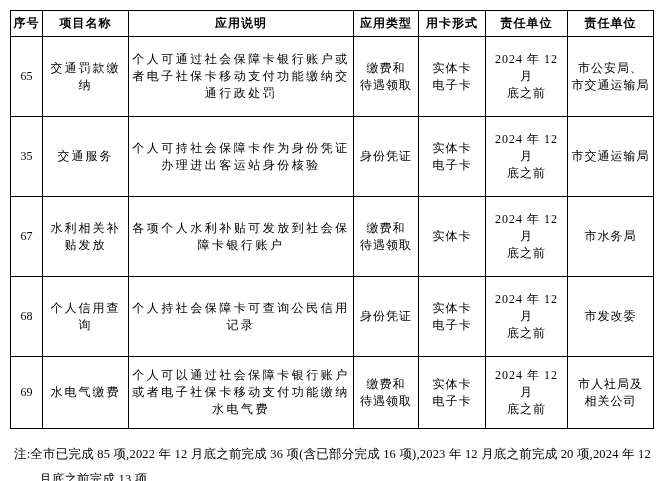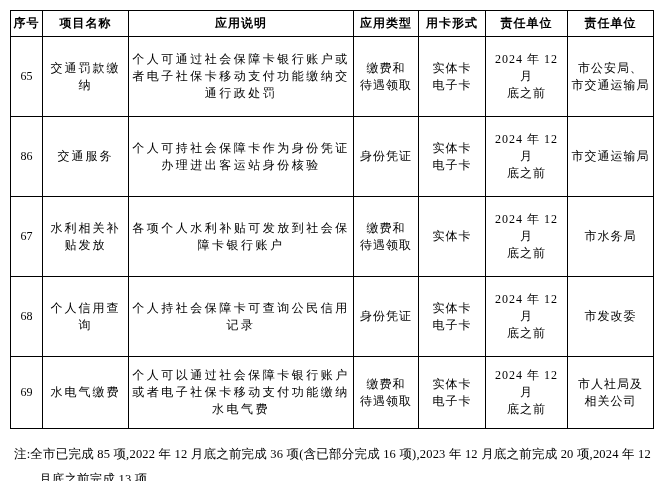--- a/index.html
+++ b/index.html
@@ -103,21 +103,21 @@
         <td class="cell-type">缴费和
 待遇领取</td>
         <td class="cell-card">实体卡
 电子卡</td>
         <td class="cell-deadline">2024 年 12 月
 底之前</td>
         <td class="cell-unit">市公安局、
 市交通运输局</td>
       </tr>
       <tr>
-        <td class="cell-no">86</td>
+        <td class="cell-no">35</td>
         <td class="cell-name">交通服务</td>
         <td class="cell-desc">个人可持社会保障卡作为身份凭证办理进出客运站身份核验</td>
         <td class="cell-type">身份凭证</td>
         <td class="cell-card">实体卡
 电子卡</td>
         <td class="cell-deadline">2024 年 12 月
 底之前</td>
         <td class="cell-unit">市交通运输局</td>
       </tr>
       <tr>

